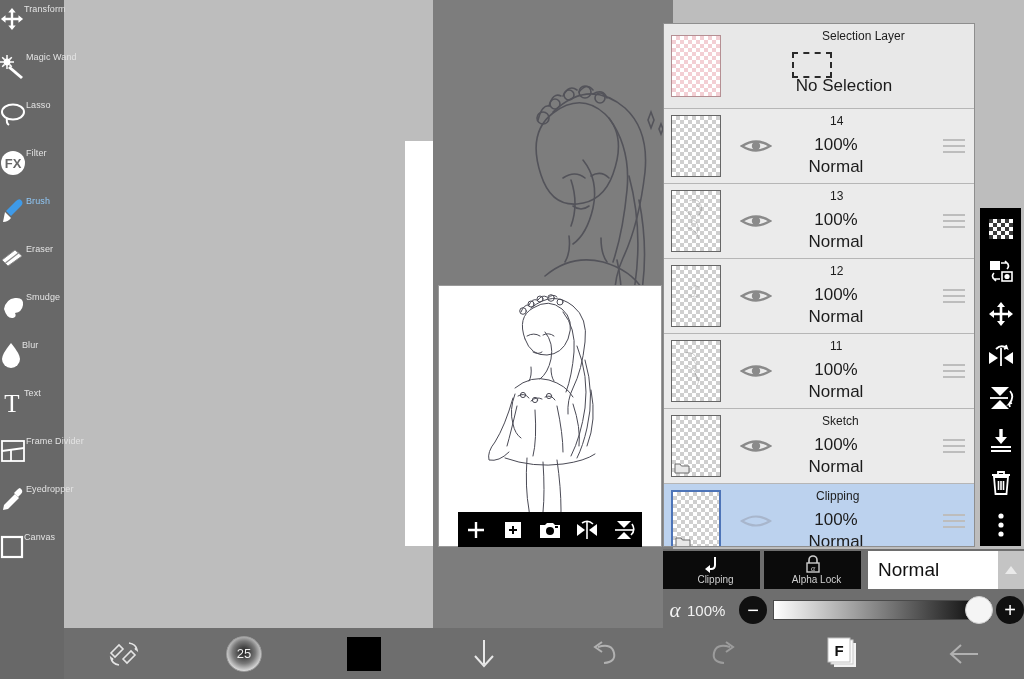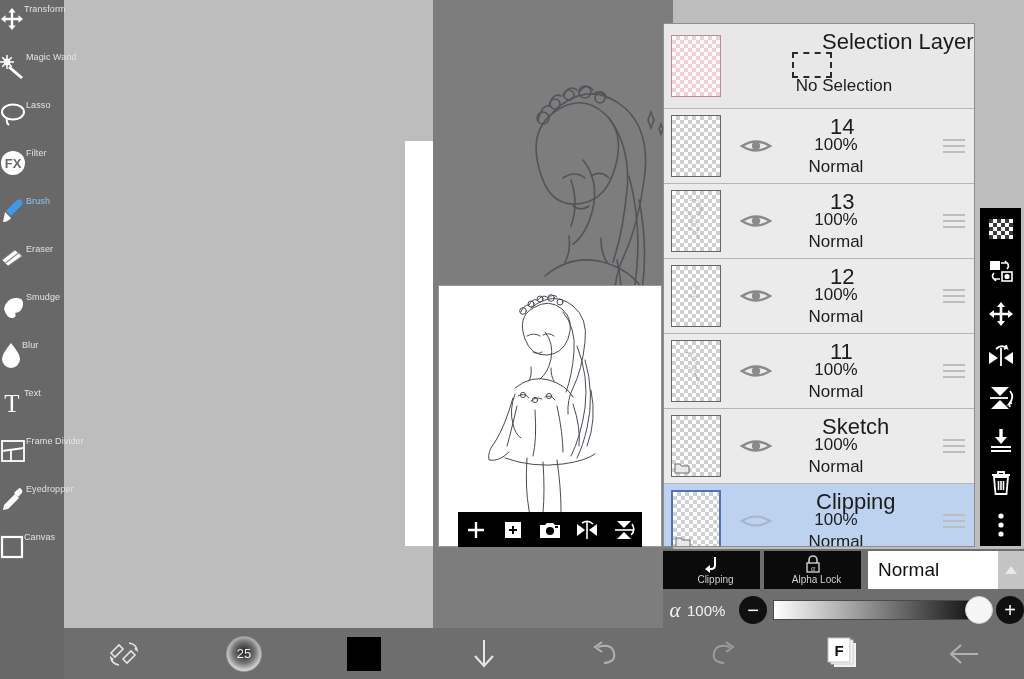--- a/index.html
+++ b/index.html
@@ -133,21 +133,21 @@
   .eye-wrap {
     width: 56px; flex: 0 0 56px;
     display: flex; align-items: center; justify-content: center;
   }
   .meta {
     flex: 1 1 auto; position: relative;
     padding-right: 6px;
   }
   .l-name {
     position: absolute; left: 46px; top: 5px;
-    font-size: 22px; color: #1c1c1c; white-space: nowrap;
+    font-size: 12px; color: #1c1c1c; white-space: nowrap;
   }
   .l-name.num { left: 46px; }
   .l-opacity {
     position: absolute; left: 0; right: 46px; top: 26px;
     text-align: center;
     font-size: 17px; color: #1c1c1c;
   }
   .l-blend {
     position: absolute; left: 0; right: 46px; top: 48px;
     text-align: center;

